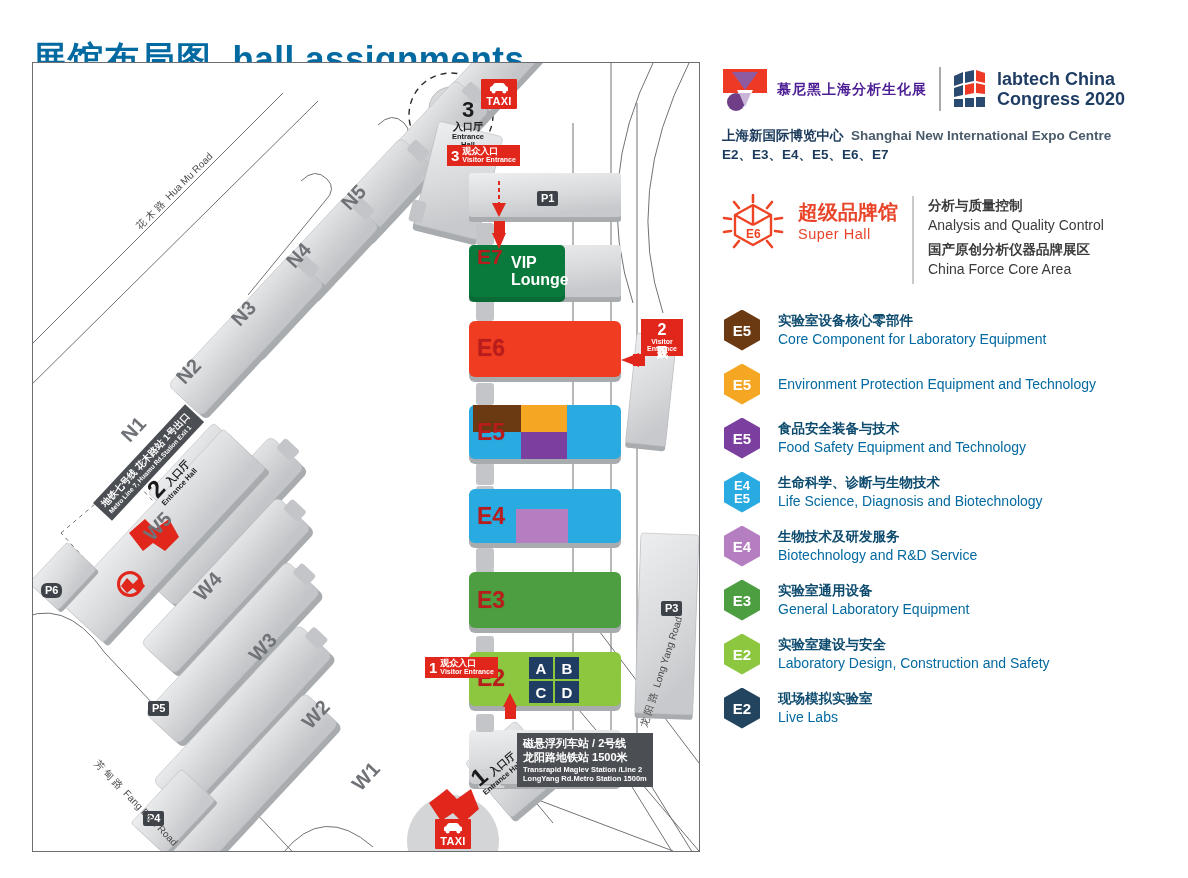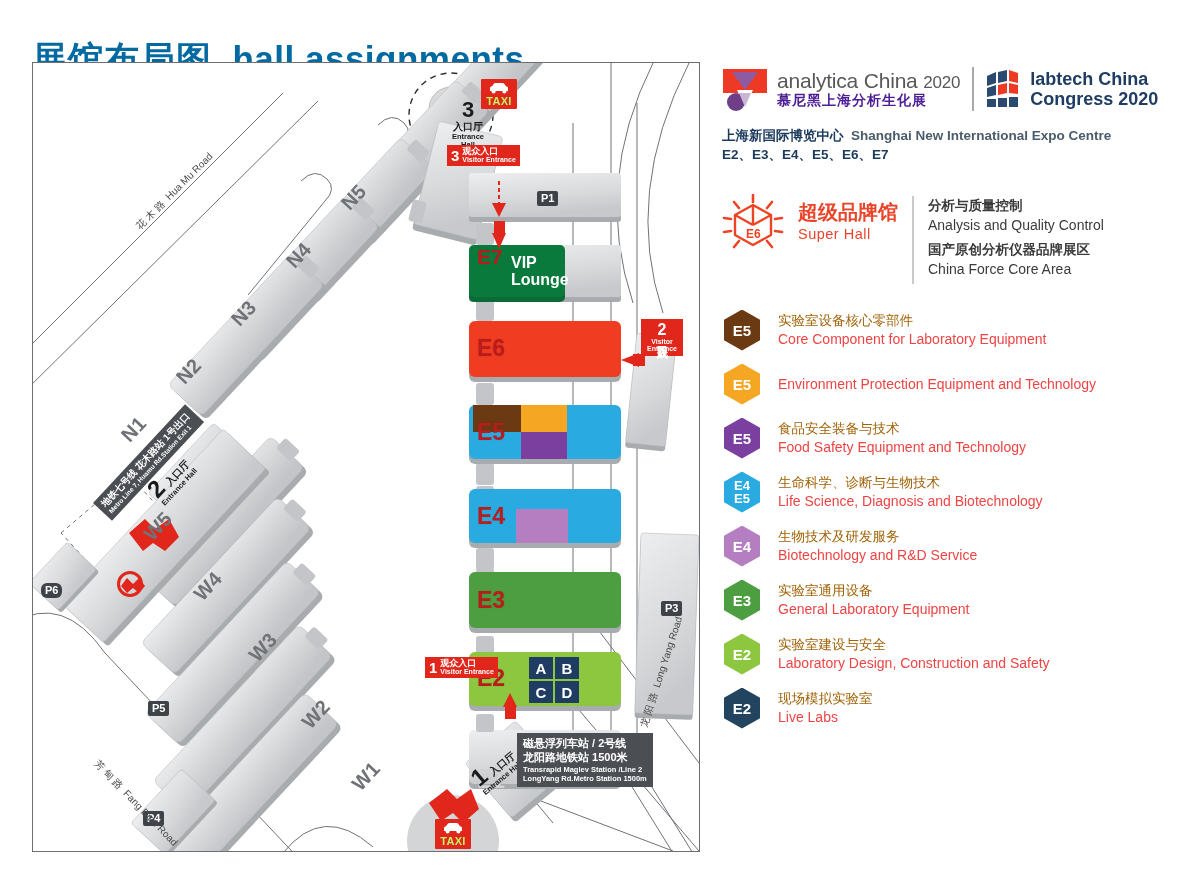--- a/index.html
+++ b/index.html
@@ -102,21 +102,21 @@
   .ventry.vert { flex-direction: column; gap: 0; text-align: center; padding: 3px 5px; }
   .ventry.vert .vnum { font-size: 16px; }
   .ventry.vert .vcn { font-size: 11px; }
   .ventry.vert .ven { font-size: 7px; }
 
   
   .taxi {
     position: absolute;
     width: 36px;
     background: #e1261c;
-    color: #bef264;
+    color: #ffffff;
     text-align: center;
     padding: 2px 0 2px 0;
     border-radius: 1px;
   }
   .taxi .tlabel { font-size: 11px; font-weight: bold; line-height: 1; letter-spacing: 0.3px; }
   .taxi svg { display: block; margin: 1px auto 1px auto; }
 
   
   .metro-box {
     position: absolute;
@@ -241,22 +241,22 @@
   .hex {
     width: 36px; height: 41px;
     clip-path: polygon(50% 0%, 100% 25%, 100% 75%, 50% 100%, 0% 75%, 0% 25%);
     display: flex; flex-direction: column;
     align-items: center; justify-content: center;
     color: #ffffff; font-weight: bold; font-size: 15px;
     line-height: 1.0;
   }
   .hex .sub { font-size: 15px; }
   .legend-text { line-height: 1.3; }
-  .legend-text .cn { font-size: 13.5px; font-weight: normal; color: #a16207; display: block; }
-  .legend-text .en { font-size: 14px; color: #ef4444; display: block; }
+  .legend-text .cn { font-size: 13.5px; font-weight: bold; color: #0c4a6e; display: block; }
+  .legend-text .en { font-size: 14px; color: #0369a1; display: block; }
 </style>
 </head>
 <body>
 
 <div id="page-title">
   <span class="cn">展馆布局图</span>&nbsp;&nbsp;<span>hall assignments</span>
 </div>
 
 <div id="map-panel">
 
@@ -603,21 +603,20 @@
   <div class="logo-row">
     <div class="logo-ac">
       <svg width="46" height="46" viewBox="0 0 46 46">
         <rect x="1" y="3" width="44" height="24" fill="#EE3A24"></rect>
         <path d="M10 6 L36 6 L23 24 Z" fill="#8E5AA0"></path>
         <path d="M15 24 L31 24 L23 40 Z" fill="#ffffff"></path>
         <circle cx="14" cy="36" r="9" fill="#6E3E86"></circle>
         <path d="M17 27 L29 27 L23 41 Z" fill="#C9B5D8"></path>
       </svg>
       <div class="ac-text">
-        <div class="l1"><b>analytica China</b> <span class="yr">2020</span></div>
         <div class="l2">慕尼黑上海分析生化展</div>
       </div>
     </div>
 
     <div class="logo-sep"></div>
 
     <div class="logo-lt">
       <svg width="36" height="38" viewBox="0 0 36 38">
         <path d="M1 6 L10 2 L10 13 L1 16 Z" fill="#2B4A6F"></path>
         <path d="M12 2 L21 0 L21 11 L12 13 Z" fill="#2B4A6F"></path>

